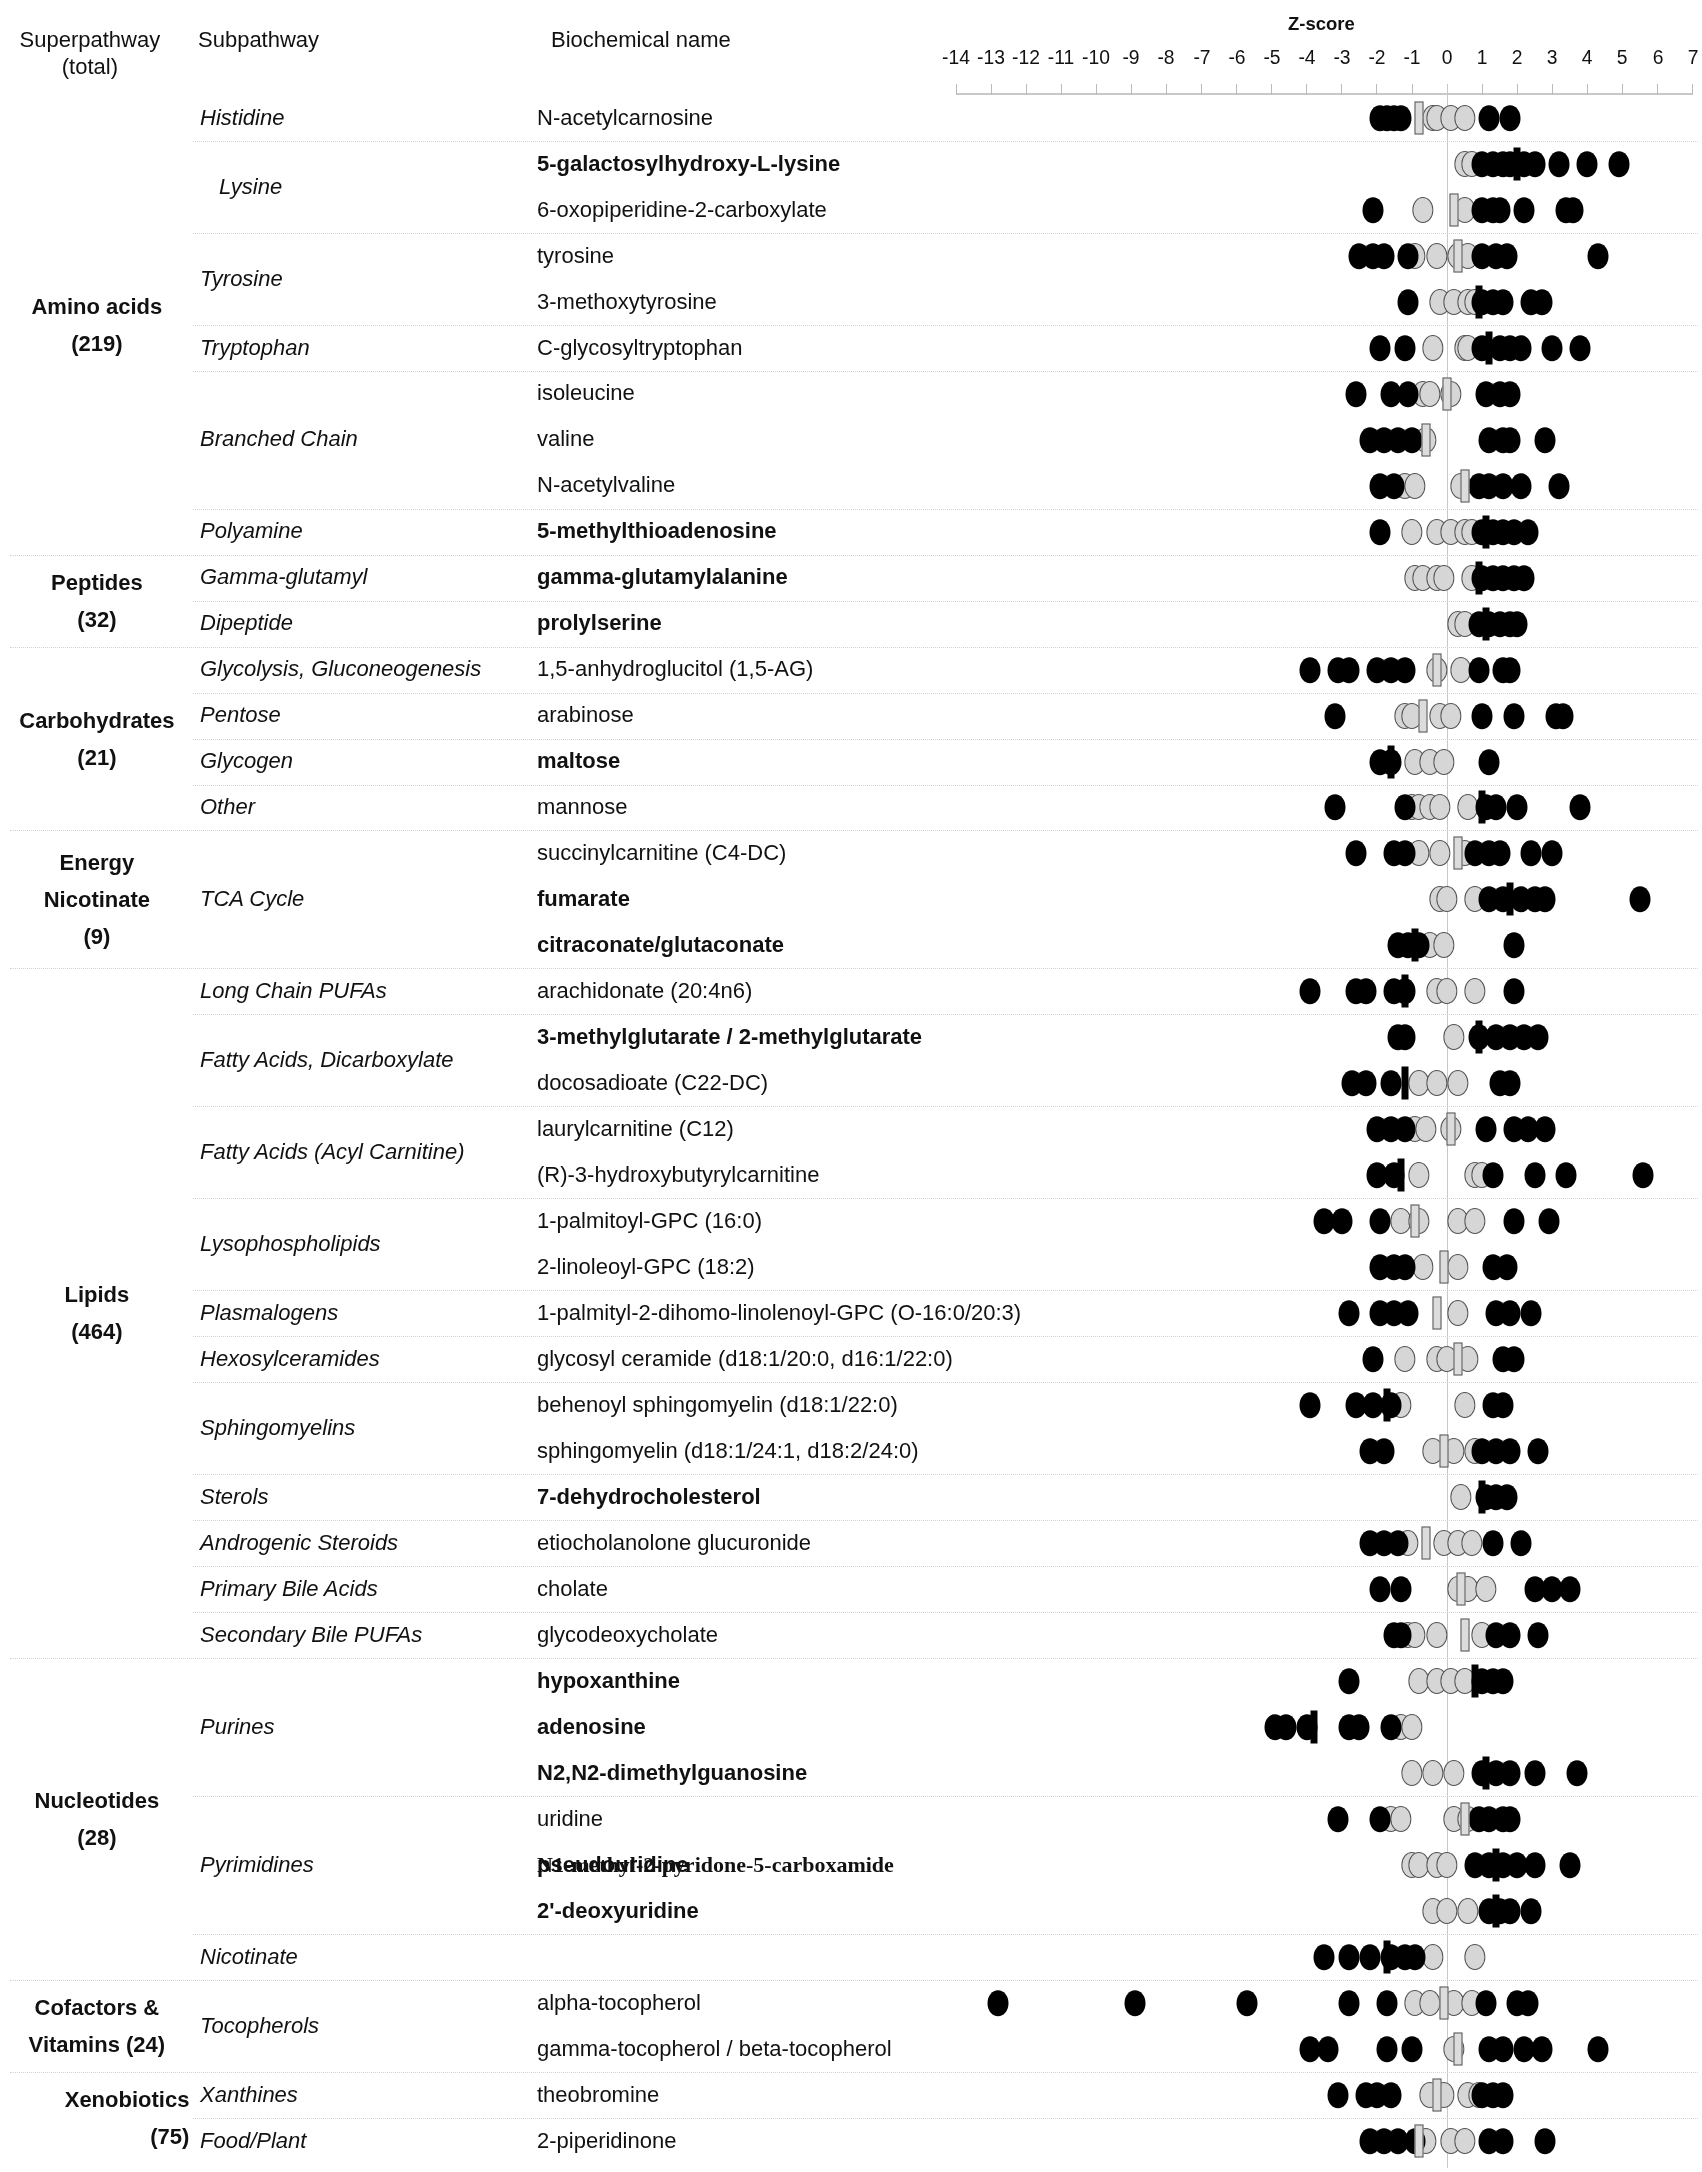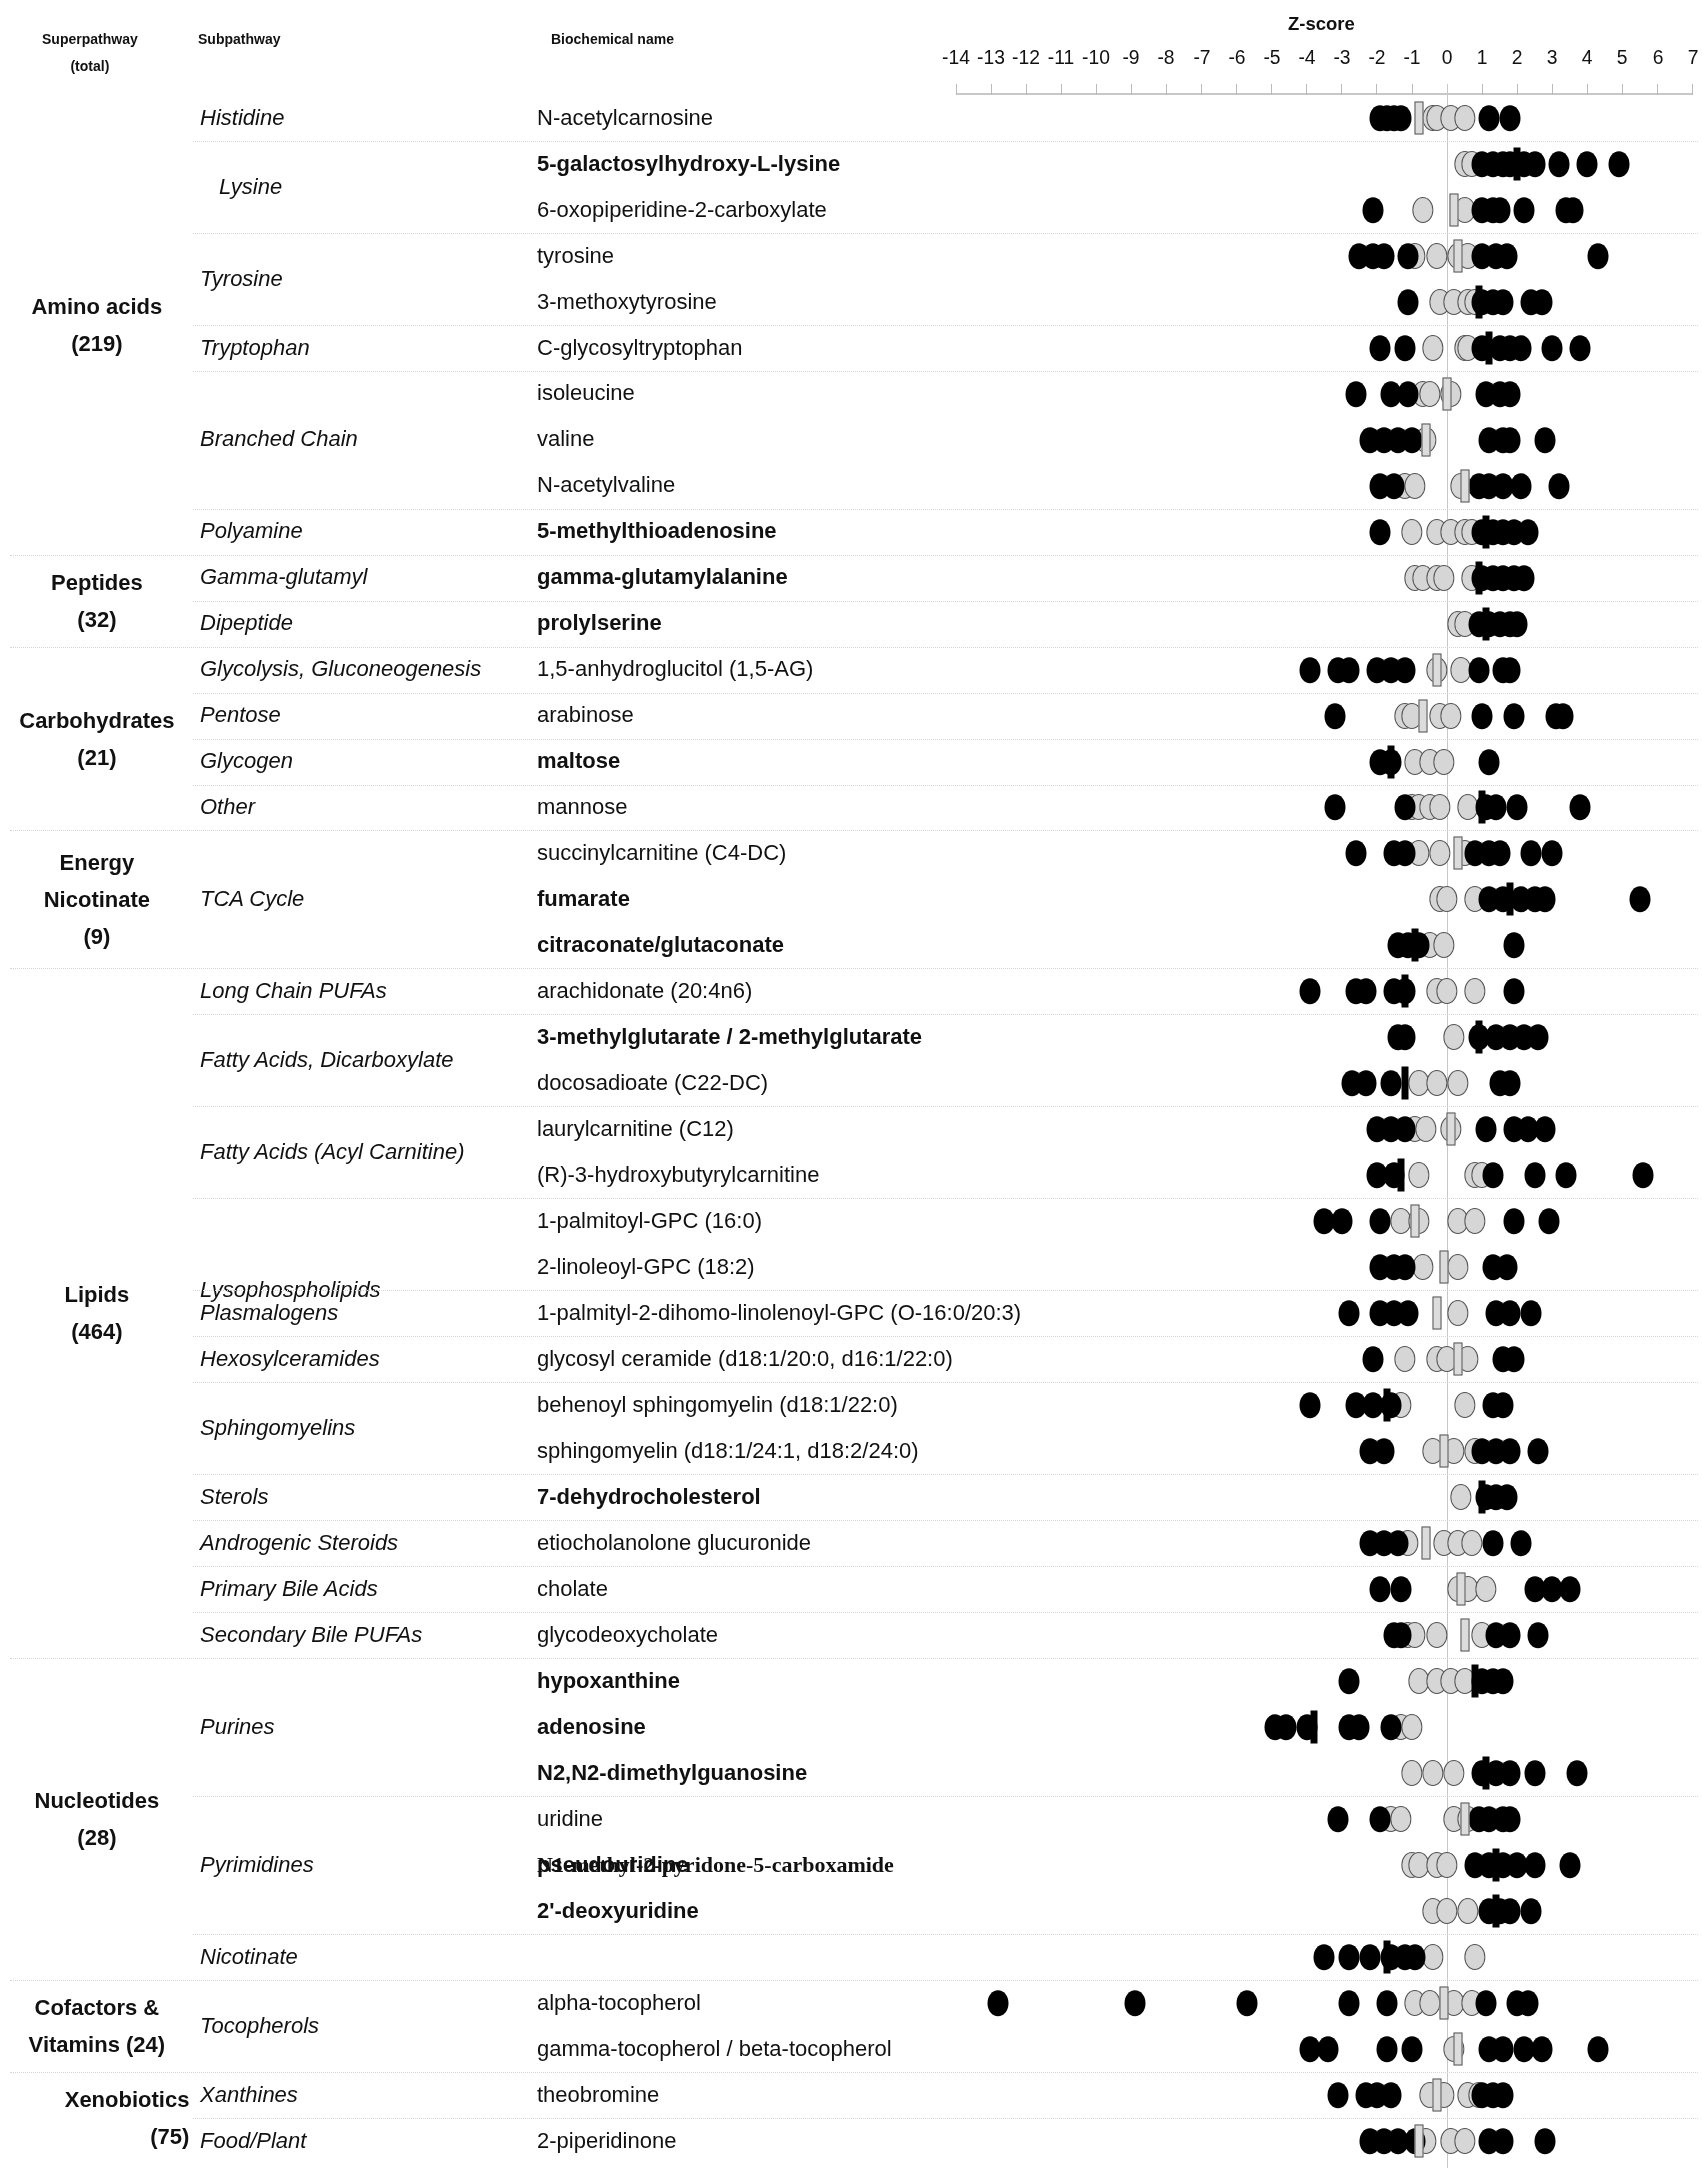--- a/index.html
+++ b/index.html
@@ -1,17 +1,17 @@
 <!DOCTYPE html>
 <html style="font-size:7px"><head>
 <meta charset="utf-8">
 <style>
   html,body{margin:0;padding:0;background:#fff;}
   body{width:1702px;height:2172px;position:relative;overflow:hidden;font-family:"Liberation Sans",sans-serif;color:#111;}
-  .hdr{position:absolute;font-weight:bold;font-size:14px;line-height:27px;}
+  .hdr{position:absolute;font-weight:normal;font-size:22px;line-height:27px;}
   .hdr-super{left:4.4px;top:25.5px;width:171px;text-align:center;}
   .hdr-sub{left:198px;top:25.5px;}
   .hdr-bio{left:535px;top:25.5px;margin-left:16px;}
   .zlabel{position:absolute;top:13px;left:1288px;font-weight:bold;font-size:18.5px;}
   .tick-label{position:absolute;top:47px;font-size:19.3px;transform:translateX(-50%);}
   .axis-line{position:absolute;left:956px;top:93px;width:736px;height:1.8px;background:#c8c8c8;}
   .axis-tick{position:absolute;top:84px;width:0.9px;height:10.5px;background:#bbb;}
   .zero-line{position:absolute;left:1447px;top:84px;width:1.3px;height:2084px;background:#c8c8c8;}
   .row-label-sub{position:absolute;left:200px;font-style:italic;font-size:22px;line-height:26px;white-space:nowrap;}
   .row-label-bio{position:absolute;left:537px;font-size:22px;line-height:26px;white-space:nowrap;}
@@ -607,21 +607,21 @@
     <div class="row-label-sub" style="top: 794px;">Other</div>
     <div class="sep major" style="top: 830px;"></div>
     <div class="row-label-sub" style="top: 886px;">TCA Cycle</div>
     <div class="sep major" style="top: 968px;"></div>
     <div class="row-label-sub" style="top: 978px;">Long Chain PUFAs</div>
     <div class="sep minor" style="top: 1014px;"></div>
     <div class="row-label-sub" style="top: 1047px;">Fatty Acids, Dicarboxylate</div>
     <div class="sep minor" style="top: 1106px;"></div>
     <div class="row-label-sub" style="top: 1139px;">Fatty Acids (Acyl Carnitine)</div>
     <div class="sep minor" style="top: 1198px;"></div>
-    <div class="row-label-sub" style="top: 1231px; margin-top: 46px;">Lysophospholipids</div>
+    <div class="row-label-sub" style="top: 1231px;">Lysophospholipids</div>
     <div class="sep minor" style="top: 1290px;"></div>
     <div class="row-label-sub" style="top: 1300px;">Plasmalogens</div>
     <div class="sep minor" style="top: 1336px;"></div>
     <div class="row-label-sub" style="top: 1346px;">Hexosylceramides</div>
     <div class="sep minor" style="top: 1382px;"></div>
     <div class="row-label-sub" style="top: 1415px;">Sphingomyelins</div>
     <div class="sep minor" style="top: 1474px;"></div>
     <div class="row-label-sub" style="top: 1484px;">Sterols</div>
     <div class="sep minor" style="top: 1520px;"></div>
     <div class="row-label-sub" style="top: 1530px;">Androgenic Steroids</div>

